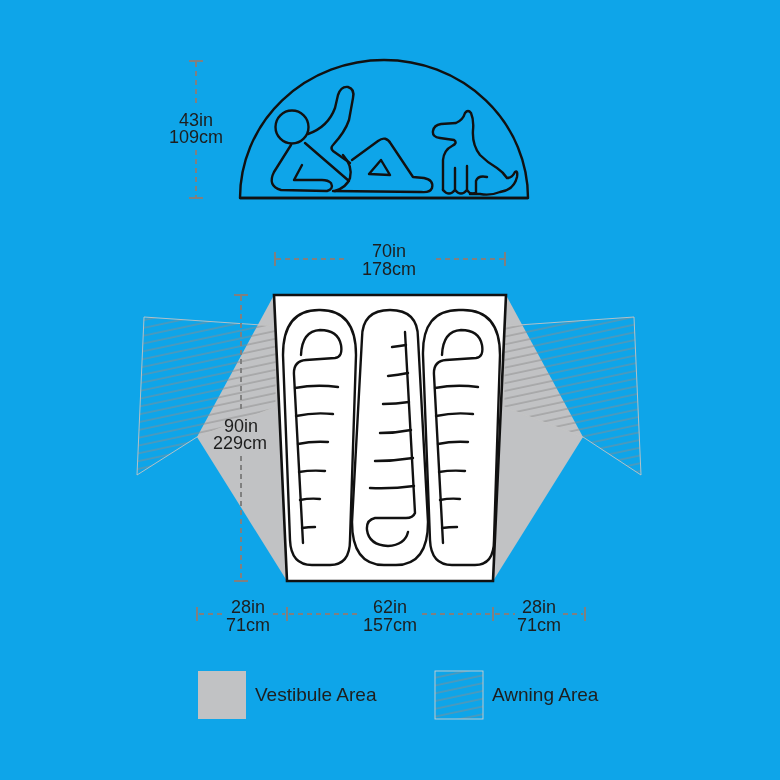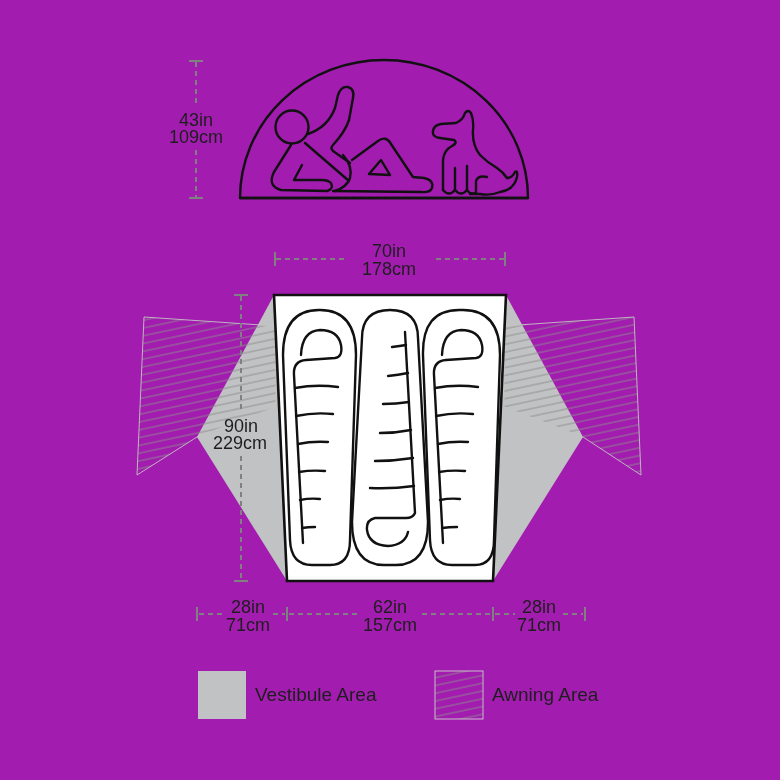--- a/index.html
+++ b/index.html
@@ -1,17 +1,17 @@
 <!DOCTYPE html>
 <html><head>
 <meta charset="utf-8">
 <style>
   html, body { margin: 0; padding: 0; background: #ffffff; }
   body { width: 780px; height: 780px; overflow: hidden; }
-  #stage { position: relative; width: 780px; height: 780px; background: #a21caf; }
+  #stage { position: relative; width: 780px; height: 780px; background: #0ea5e9; }
   svg { display: block; }
   .dim-text { font-family: "Liberation Sans", sans-serif; font-size: 18px; fill: #1e1e1e; text-anchor: middle; }
   .legend-text { font-family: "Liberation Sans", sans-serif; font-size: 19px; fill: #1e1e1e; }
   .dash { stroke: #808080; stroke-width: 2; stroke-dasharray: 5 4; fill: none; }
   .cap { stroke: #808080; stroke-width: 2; fill: none; }
   .ink { stroke: #111111; stroke-width: 2.4; fill: none; stroke-linecap: round; stroke-linejoin: round; }
   .ink-thick { stroke: #111111; stroke-width: 2.6; fill: #ffffff; stroke-linejoin: miter; }
 </style>
 </head>
 <body>

